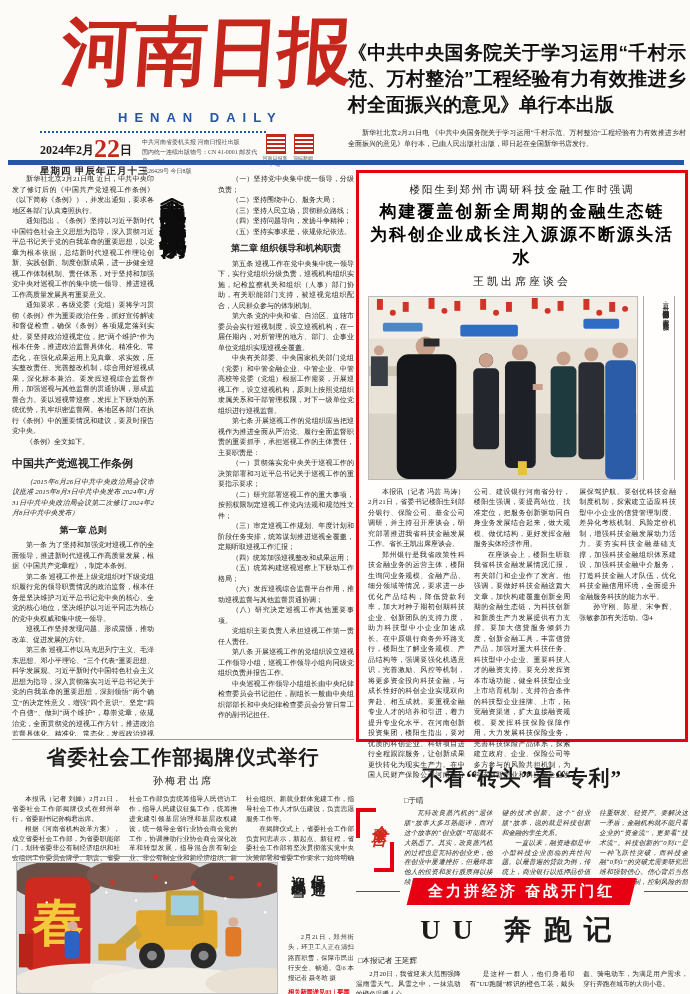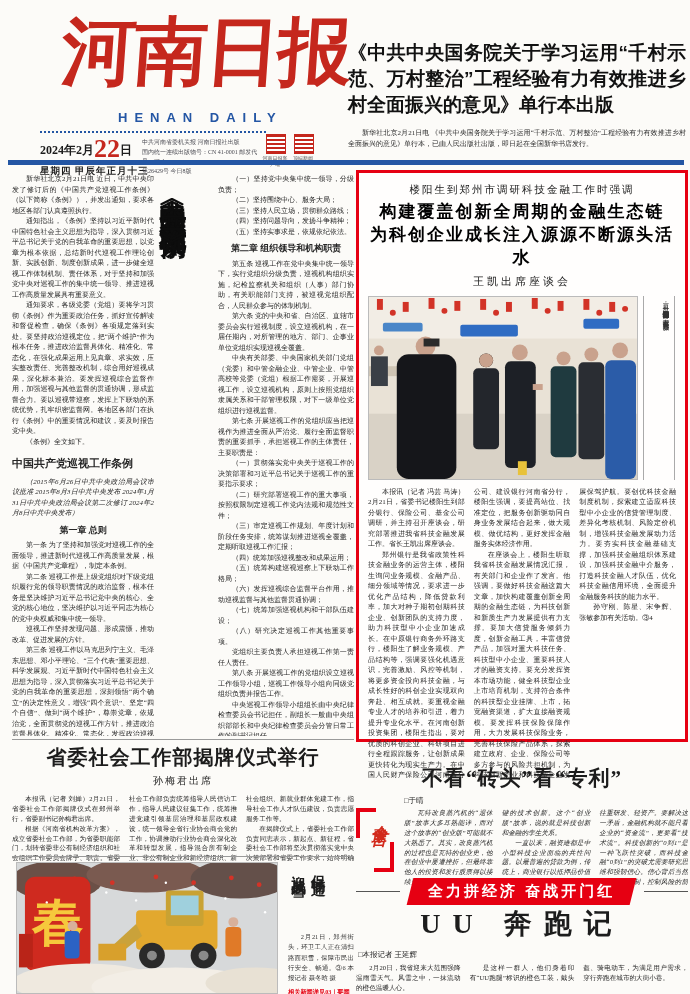--- a/index.html
+++ b/index.html
@@ -77,21 +77,21 @@
   .snow-vt{writing-mode:vertical-lr;height:62px;font-size:14.5px;font-weight:900;letter-spacing:3px;line-height:1.35;}
   .snow-text{margin-top:6px;font-size:6.4px;line-height:1.6;text-align:justify;text-indent:2em;color:#333;}
   .snow-note{margin-top:5px;font-size:6.2px;color:#e60012;font-weight:bold;}
   
   .uu{position:absolute;left:356px;top:878px;width:332px;height:116px;}
   .uu-banner-row{display:flex;align-items:center;}
   .uu-line{flex:1;border-top:1.5px solid #555;}
   .uu-banner{flex:none;background:#e60012;color:#fff;transform:skewX(-14deg);padding:4px 18px;margin:0 10px;}
   .uu-banner span{display:inline-block;transform:skewX(14deg);font-family:"Liberation Sans",sans-serif;
       font-size:15px;font-weight:bold;letter-spacing:3px;}
-  .uu-title{text-align:center;font-size:28px;font-weight:900;letter-spacing:12px;margin-top:0;}
+  .uu-title{text-align:center;font-size:28px;font-weight:900;letter-spacing:12px;margin-top:6px;}
   .uu-author{font-size:7.5px;margin:7px 0 3px 2px;}
   .uu-body{height:34px;column-count:3;column-gap:9px;column-fill:auto;overflow:hidden;}
   .uu-body p{font-size:6.6px;}
 </style>
 </head>
 <body>
 
 <div class="page">
 
   <div class="masthead-title">河南日报</div>
@@ -154,21 +154,20 @@
         <p class="blk-p">第五条 巡视工作在党中央集中统一领导下，实行党组织分级负责，巡视机构组织实施，纪检监察机关和组织（人事）部门协助，有关职能部门支持，被巡视党组织配合，人民群众参与的体制机制。</p>
         <p class="blk-p">第六条 党的中央和省、自治区、直辖市委员会实行巡视制度，设立巡视机构，在一届任期内，对所管理的地方、部门、企事业单位党组织实现巡视全覆盖。</p>
         <p class="blk-p">中央有关部委、中央国家机关部门党组（党委）和中管金融企业、中管企业、中管高校等党委（党组）根据工作需要，开展巡视工作，设立巡视机构，原则上按照党组织隶属关系和干部管理权限，对下一级单位党组织进行巡视监督。</p>
         <p class="blk-p">第七条 开展巡视工作的党组织应当把巡视作为推进全面从严治党、履行全面监督职责的重要抓手，承担巡视工作的主体责任，主要职责是：</p>
         <p class="blk-p">（一）贯彻落实党中央关于巡视工作的决策部署和习近平总书记关于巡视工作的重要指示要求；</p>
         <p class="blk-p">（二）研究部署巡视工作的重大事项，按照权限制定巡视工作党内法规和规范性文件；</p>
         <p class="blk-p">（三）审定巡视工作规划、年度计划和阶段任务安排，统筹谋划推进巡视全覆盖，定期听取巡视工作汇报；</p>
         <p class="blk-p">（四）统筹加强巡视整改和成果运用；</p>
         <p class="blk-p">（五）统筹构建巡视巡察上下联动工作格局；</p>
         <p class="blk-p">（六）发挥巡视综合监督平台作用，推动巡视监督与其他监督贯通协调；</p>
-        <p class="blk-p">（七）统筹加强巡视机构和干部队伍建设；</p>
         <p class="blk-p">（八）研究决定巡视工作其他重要事项。</p>
         <p class="blk-p">党组织主要负责人承担巡视工作第一责任人责任。</p>
         <p class="blk-p">第八条 开展巡视工作的党组织设立巡视工作领导小组，巡视工作领导小组向同级党组织负责并报告工作。</p>
         <p class="blk-p">中央巡视工作领导小组组长由中央纪律检查委员会书记担任，副组长一般由中央组织部部长和中央纪律检查委员会分管日常工作的副书记担任。</p>
       </div>
   </div>
 
   <div class="hr-left" style="top:739px"></div>
 
   <div class="redbox">

